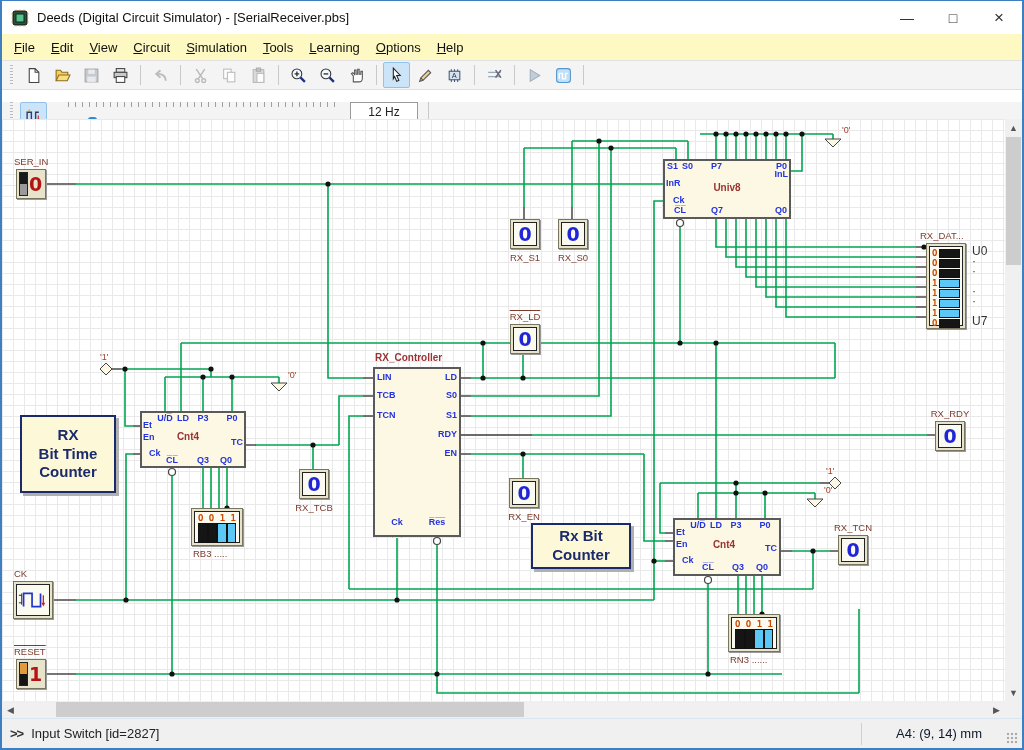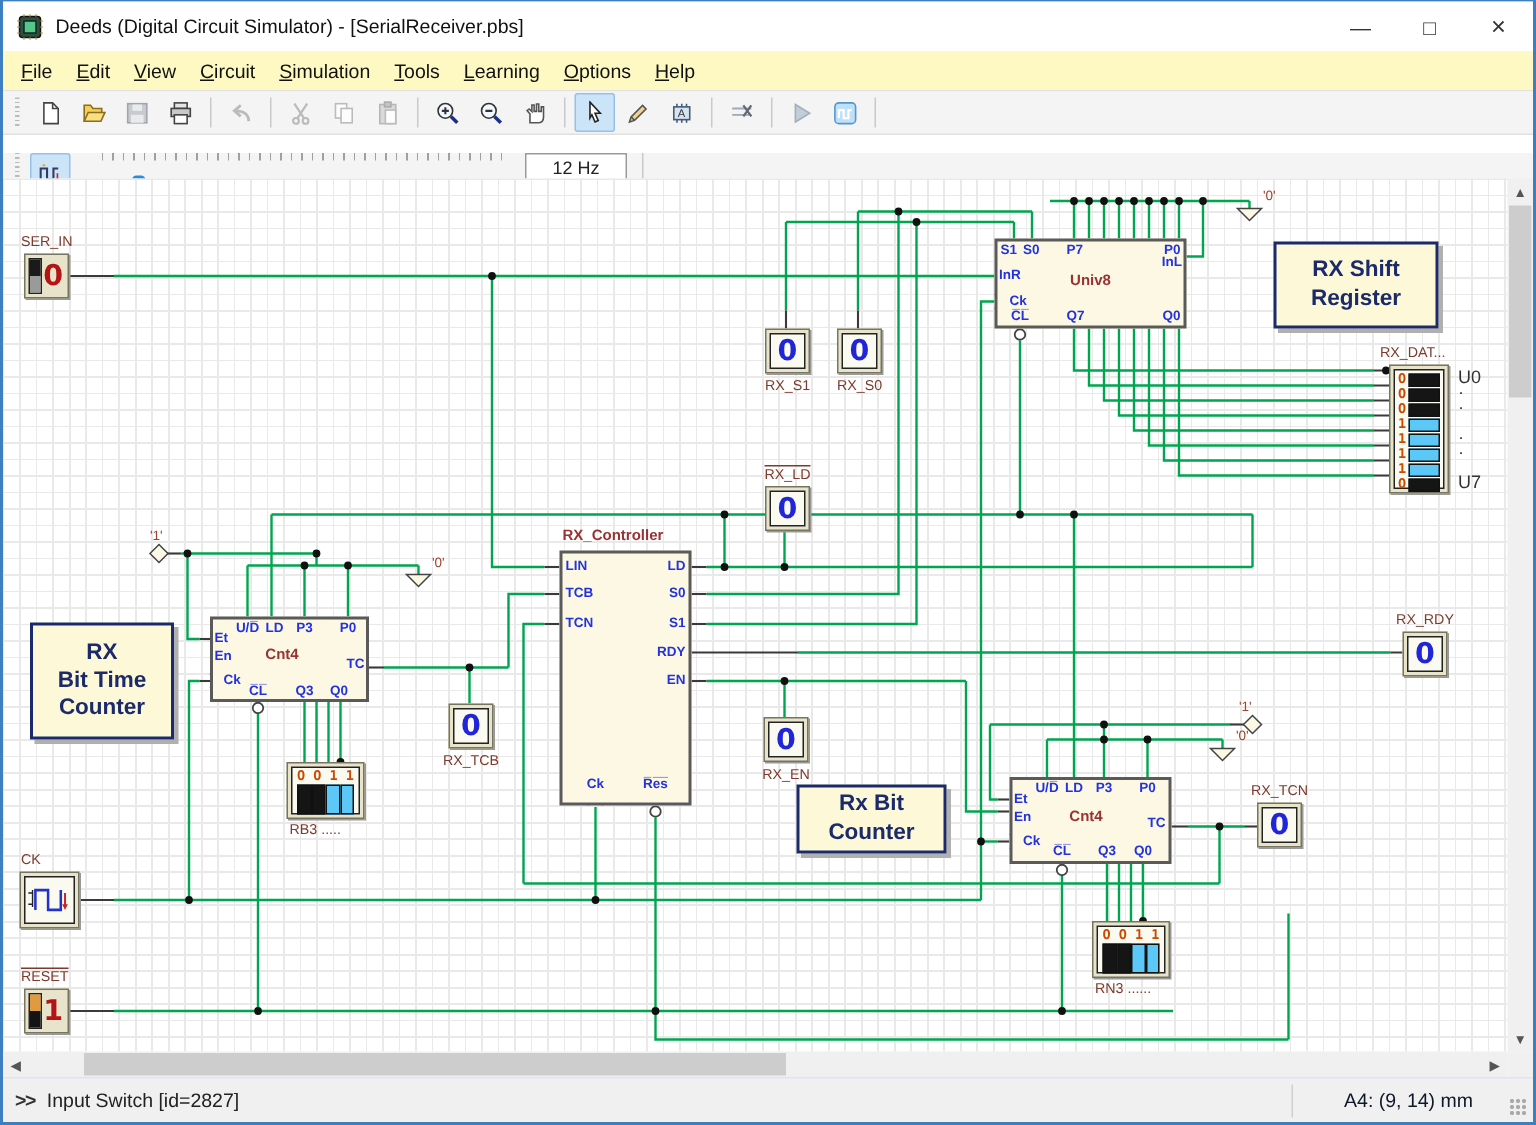--- a/index.html
+++ b/index.html
@@ -524,24 +524,20 @@
       <span class="pin" style="position: absolute; left: 714px; top: 401px; transform: translateX(-50%);">LD</span>
       <span class="pin" style="position: absolute; left: 734px; top: 401px; transform: translateX(-50%);">P3</span>
       <span class="pin" style="position: absolute; left: 763px; top: 401px; transform: translateX(-50%);">P0</span>
       <span class="pin" style="position: absolute; left: 674px; top: 408px;">Et</span>
       <span class="pin" style="position: absolute; left: 674px; top: 420px;">En</span>
       <span class="pin" style="position: absolute; left: 680px; top: 436px;">Ck</span>
       <span class="pin" style="position: absolute; left: 706px; top: 443px; transform: translateX(-50%);">C̅L̅</span>
       <span class="pin" style="position: absolute; left: 736px; top: 443px; transform: translateX(-50%);">Q3</span>
       <span class="pin" style="position: absolute; left: 760px; top: 443px; transform: translateX(-50%);">Q0</span>
       <span class="pin" style="position: absolute; left: 775px; top: 424px; transform: translateX(-100%);">TC</span>
-      <div class="lbox" style="left: 847px; top: 42px; width: 110px; height: 58px;">
-        <div>RX Shift</div>
-        <div>Register</div>
-      </div>
       <div class="lbox" style="left: 18px; top: 296px; width: 96px; height: 78px;">
         <div>RX</div>
         <div>Bit Time</div>
         <div>Counter</div>
       </div>
       <div class="lbox" style="left: 529px; top: 404px; width: 100px; height: 46px;">
         <div>Rx Bit</div>
         <div>Counter</div>
       </div>
       <div class="disp" style="left: 508px; top: 100px;">

